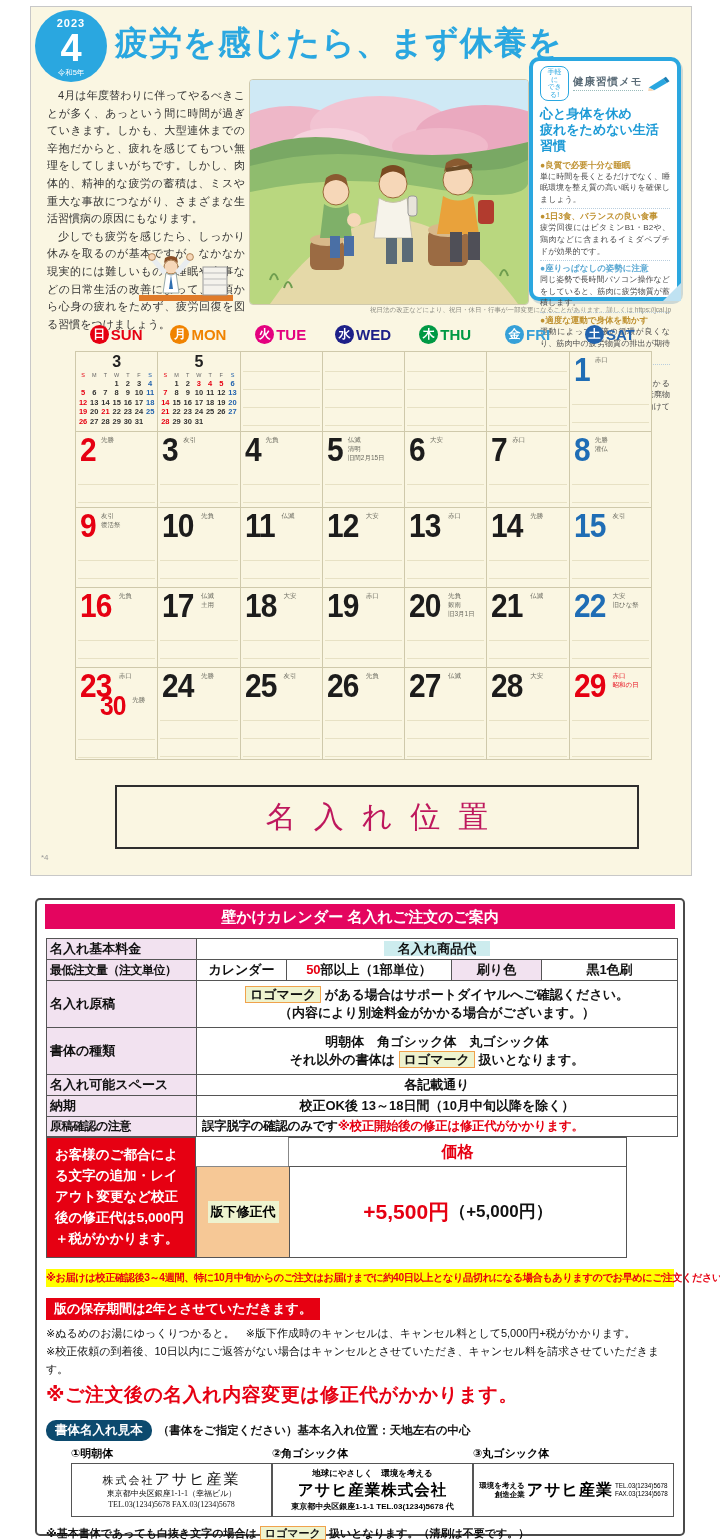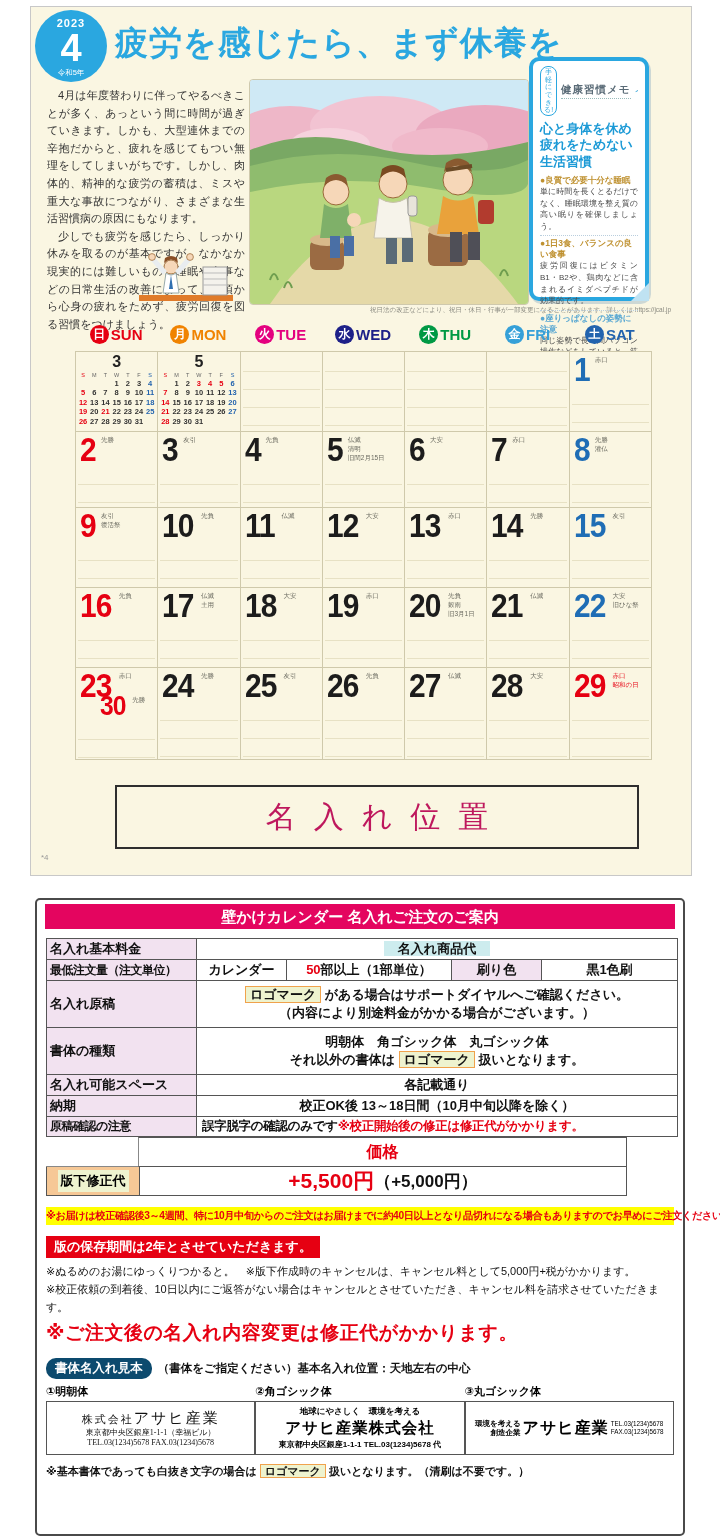--- a/index.html
+++ b/index.html
@@ -13,21 +13,21 @@
   .mc-month{font-size:38px;font-weight:bold;margin-top:0px;}
   .mc-era{font-size:7.5px;margin-top:2px;}
   .cal-title{position:absolute;left:84px;top:14px;margin:0;font-size:33px;font-weight:bold;color:#2aa7e0;letter-spacing:1px;white-space:nowrap;}
   .essay{position:absolute;left:10px;top:74px;width:198px;margin:6px;font-size:11px;line-height:1.6;color:#333;text-align:justify;}
   .essay span{display:block;text-indent:1em;}
   .worker-art{position:absolute;left:102px;top:244px;width:106px;height:58px;}
   .main-art{position:absolute;left:218px;top:72px;width:278px;height:224px;border:1px solid #cfc9ad;border-radius:4px;overflow:hidden;background:#dff0f8;}
   .art-caption{position:absolute;left:240px;top:299px;width:400px;font-size:6.5px;color:#8a8a80;text-align:right;}
 
   
-  .memo{position:absolute;left:498px;top:50px;width:120px;height:244px;background:#fff;border:4px solid #2aa7e0;border-radius:10px;padding:5px 7px;box-sizing:border-box;box-shadow:2px 3px 0 rgba(120,160,190,.35);}
+  .memo{position:absolute;left:498px;top:50px;width:152px;height:244px;background:#fff;border:4px solid #2aa7e0;border-radius:10px;padding:5px 7px;box-sizing:border-box;box-shadow:2px 3px 0 rgba(120,160,190,.35);}
   .memo-head{display:flex;align-items:center;gap:4px;}
   .memo-badge{font-size:7px;color:#2aa7e0;border:1px solid #2aa7e0;border-radius:8px;padding:1px 3px;line-height:1.1;text-align:center;white-space:nowrap;}
   .memo-label{font-size:10.5px;font-weight:bold;color:#5a6b77;border-bottom:1px dotted #9bb;padding-bottom:1px;letter-spacing:1px;white-space:nowrap;}
   .memo-title{color:#1c9ad6;font-size:13px;font-weight:bold;line-height:1.25;margin:5px 0 3px;}
   .memo-item{border-bottom:1px dotted #b9cede;padding:2px 0 3px;}
   .memo-item:last-child{border-bottom:none;}
   .mi-head{font-size:8.5px;font-weight:bold;line-height:1.3;}
   .mi-body{font-size:8px;color:#4a4a4a;line-height:1.45;text-align:justify;}
   .memo-ear{position:absolute;right:-4px;bottom:-4px;width:0;height:0;border-style:solid;border-width:0 0 18px 18px;border-color:transparent transparent #bfe2f2 transparent;}
 
@@ -88,21 +88,21 @@
   .pw-cell-b .big-red{color:#e60012;font-size:21px;font-weight:bold;}
   .pw-cell-b .big-blk{color:#111;font-size:17px;font-weight:bold;}
 
   .yellow-note{margin-top:11px;background:#ffff00;color:#e60012;font-size:10.2px;font-weight:bold;text-align:center;padding:2px 0;letter-spacing:-0.4px;white-space:nowrap;}
   .keep-note{display:inline-block;margin-top:11px;background:#e60012;color:#fff;font-size:13px;font-weight:bold;padding:2px 8px;}
   .small-notes{font-size:11px;color:#111;line-height:1.65;margin-top:4px;}
   .big-red-line{color:#e60012;font-size:19px;font-weight:bold;margin-top:4px;letter-spacing:0.5px;}
   .sample-head{display:flex;align-items:center;gap:6px;margin-top:12px;}
   .sample-badge{background:#0c4a6e;color:#fff;font-size:12.5px;font-weight:bold;padding:2px 9px;border-radius:10px;white-space:nowrap;}
   .sample-note{font-size:11.5px;font-weight:bold;color:#111;}
-  .samples{display:flex;margin-top:5px;}
+  .samples{display:flex;margin-top:5px;margin-left:25px;}
   .sample{flex:1;}
   .s-cap{font-size:11px;font-weight:bold;margin-bottom:2px;}
   .s-box{border:1px solid #555;background:#fff;height:52px;display:flex;flex-direction:column;align-items:center;justify-content:center;overflow:hidden;}
   .s1 .s-name{font-family:"Liberation Serif","DejaVu Serif",serif;font-size:15px;letter-spacing:2px;color:#111;}
   .s1 .s-name b{font-size:15px;font-weight:normal;}
   .s1 .s-sub{font-family:"Liberation Serif","DejaVu Serif",serif;font-size:8px;color:#111;line-height:1.3;}
   .s2 .s-tag{font-size:8.5px;font-weight:bold;}
   .s2 .s-name{font-size:15.5px;font-weight:bold;letter-spacing:1px;}
   .s2 .s-sub{font-size:8px;font-weight:bold;}
   .s3-row{display:flex;align-items:center;gap:2px;}
@@ -714,20 +714,21 @@
         <td class="val" colspan="4">校正OK後 13～18日間（10月中旬以降を除く）</td>
       </tr>
       <tr class="r7">
         <td class="lbl sm">原稿確認の注意</td>
         <td class="val" colspan="4"><span>誤字脱字の確認のみです</span><span class="red">※校正開始後の修正は修正代がかかります。</span></td>
       </tr>
     </tbody>
       </table>
 
     <div class="price-wrap">
+      <div class="pw-left">お客様のご都合による文字の追加・レイアウト変更など校正後の修正代は5,000円＋税がかかります。</div>
       <div class="pw-right">
         <div class="pw-hdr">
           <div class="ph-a"></div>
           <div class="ph-b">価格</div>
         </div>
         <div class="pw-body">
           <div class="pw-cell-a">
               <span>版下修正代</span>
             </div>
           <div class="pw-cell-b">

